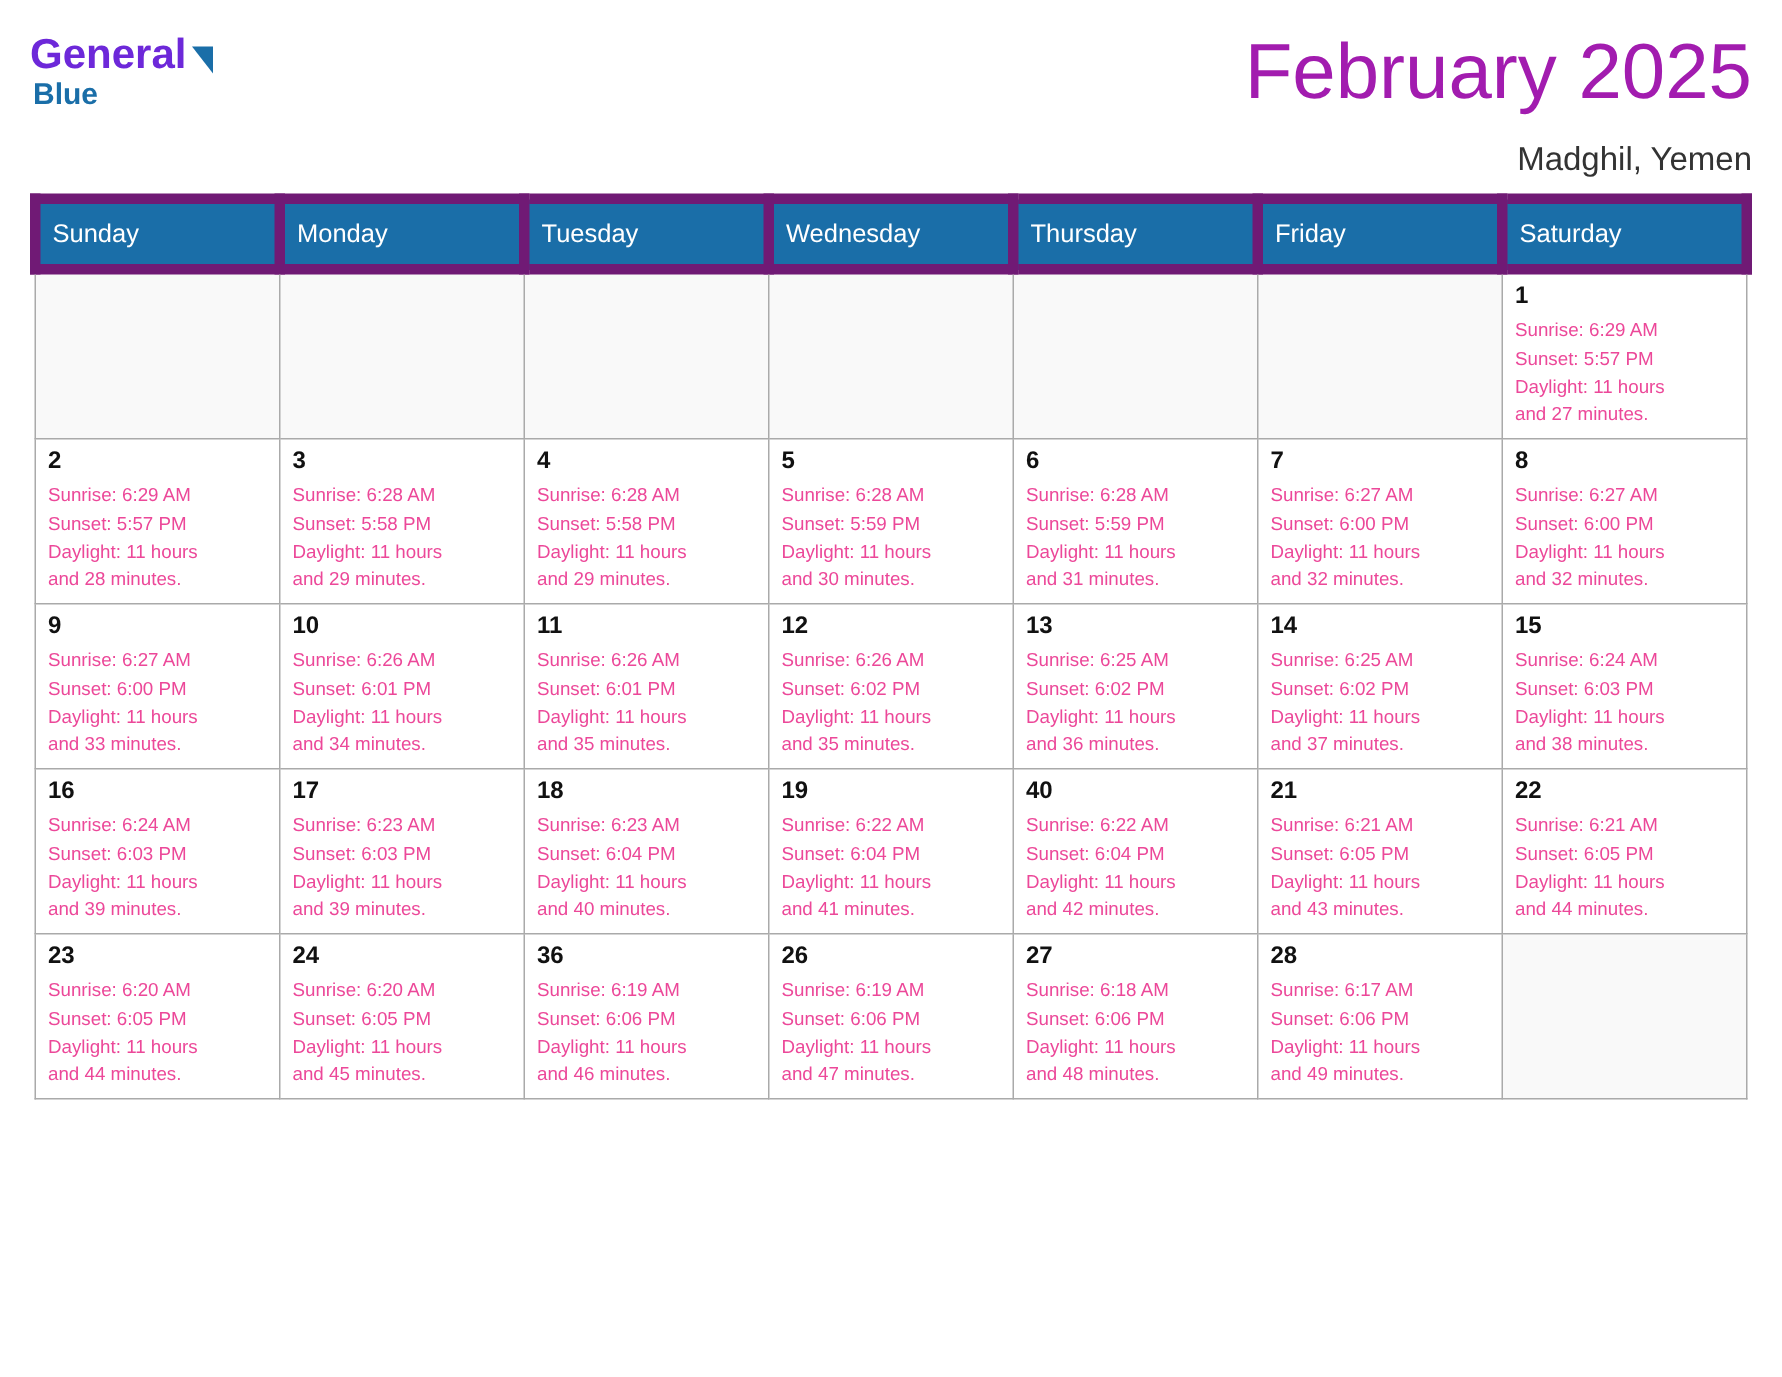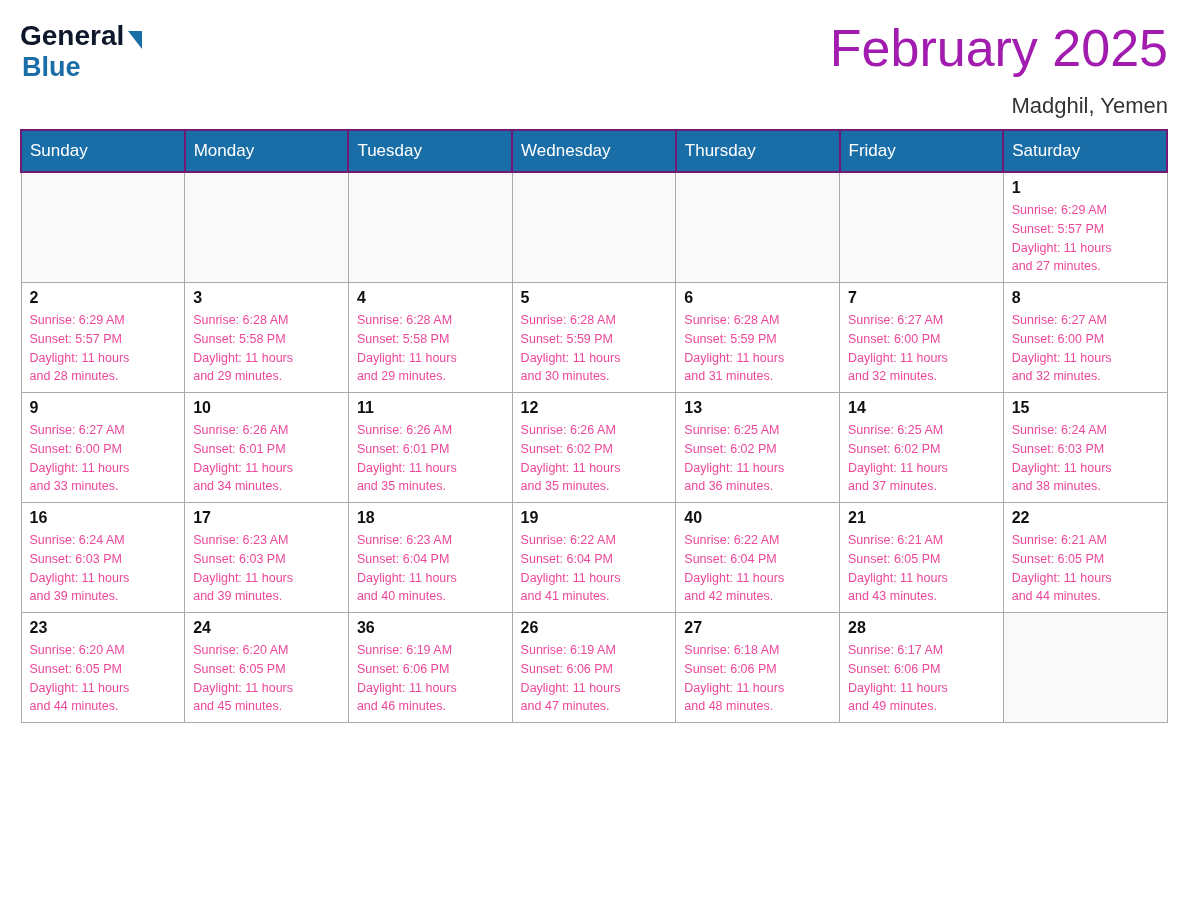--- a/index.html
+++ b/index.html
@@ -21,34 +21,34 @@
       flex-direction: column;
       align-items: flex-start;
     }
     .logo-top {
       display: flex;
       align-items: center;
     }
     .logo-general {
       font-size: 28px;
       font-weight: bold;
-      color: #0f172a;
+      color: #6d28d9;
       font-family: Arial, sans-serif;
     }
     .logo-arrow {
       width: 0;
       height: 0;
       border-left: 14px solid transparent;
       border-right: 0px solid transparent;
       border-top: 18px solid #1a6ea8;
       margin-left: 4px;
       margin-top: 8px;
     }
     .logo-blue {
-      font-size: 27px;
+      font-size: 20px;
       font-weight: bold;
       color: #1a6ea8;
       margin-left: 2px;
       font-family: Arial, sans-serif;
     }
     .title-section {
       text-align: right;
     }
     .calendar-title {
       font-size: 52px;
@@ -66,21 +66,21 @@
       border-collapse: collapse;
       margin-top: 8px;
     }
     .calendar thead tr th {
       background-color: #1a6ea8;
       color: #fff;
       font-size: 17px;
       font-weight: normal;
       padding: 10px 8px;
       text-align: left;
-      border: 2px solid #701a75;
+      border: 7px solid #701a75;
     }
     .calendar tbody tr td {
       vertical-align: top;
       border: 1px solid #aaa;
       padding: 6px 8px;
       width: 14.28%;
       height: 110px;
       font-size: 13px;
       color: #333;
       background: #fff;

